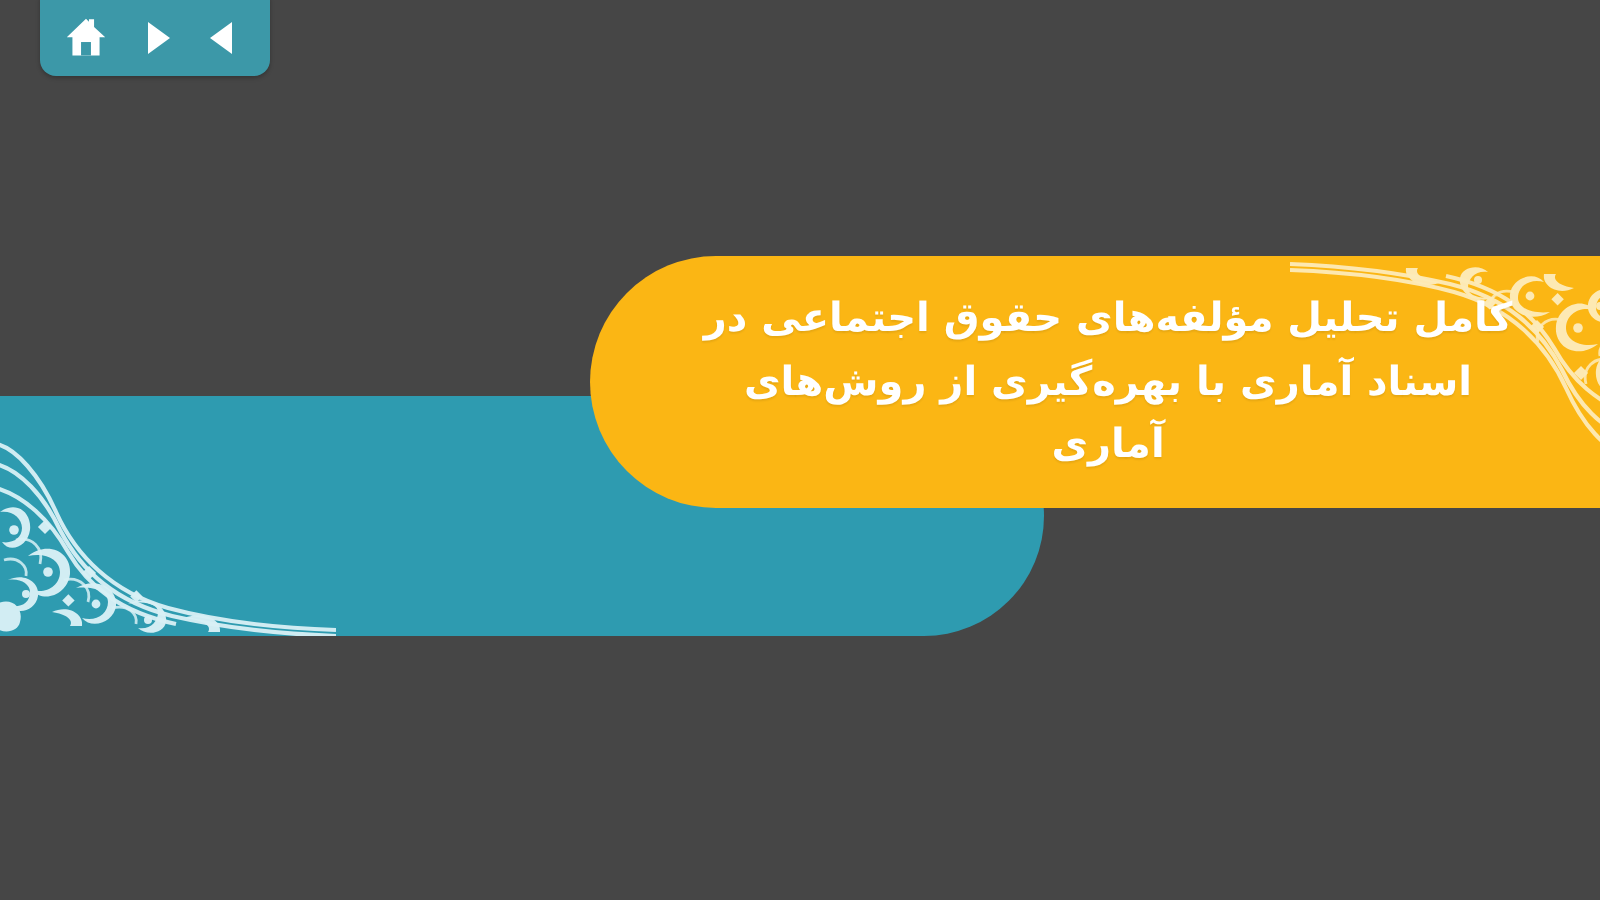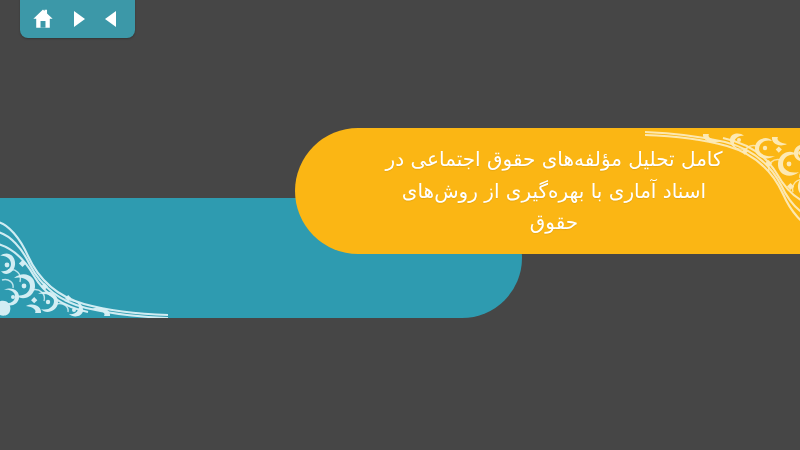--- a/index.html
+++ b/index.html
@@ -69,21 +69,21 @@
   #title-block {
     position: absolute;
     right: 26px;
     top: 50%;
     transform: translateY(-50%);
     width: 470px;
     text-align: center;
     color: #ffffff;
     font-size: 20px;
     line-height: 1.58;
-    font-weight: 400;
+    font-weight: 700;
     direction: rtl;
     z-index: 2;
     text-shadow: 0 1px 1px rgba(0,0,0,0.08);
   }
   #title-block .tline { display: block; white-space: nowrap; }
 
   
   #teal-band {
     position: absolute;
     left: -40px;
@@ -205,18 +205,18 @@
         <path d="M160,52 C152,50 146,56 148,64"></path>
         <path d="M136,32 C128,30 122,36 124,43"></path>
         <path d="M112,18 C104,16 99,21 100,26"></path>
         <path d="M166,42 C159,40 154,45 155,50"></path>
       </g>
     </svg>
 
     <div id="title-block">
       <span class="tline">کامل تحلیل مؤلفه‌های حقوق اجتماعی در</span>
       <span class="tline">اسناد آماری با بهره‌گیری از روش‌های</span>
-      <span class="tline">حقوق</span>
+      <span class="tline">آماری</span>
     </div>
 
   </div>
 
 </div>
 
 </body></html>

